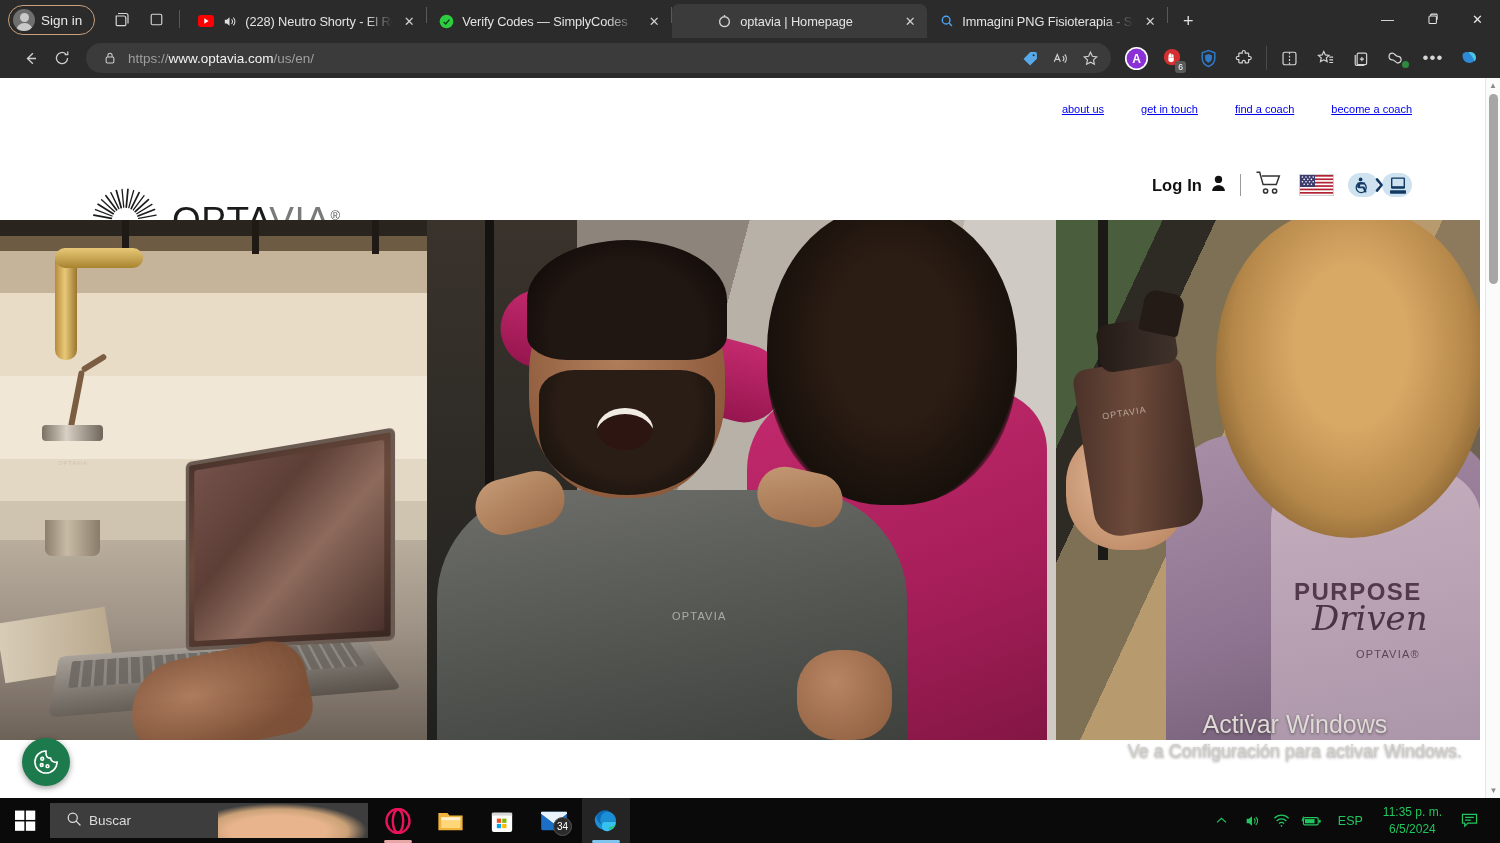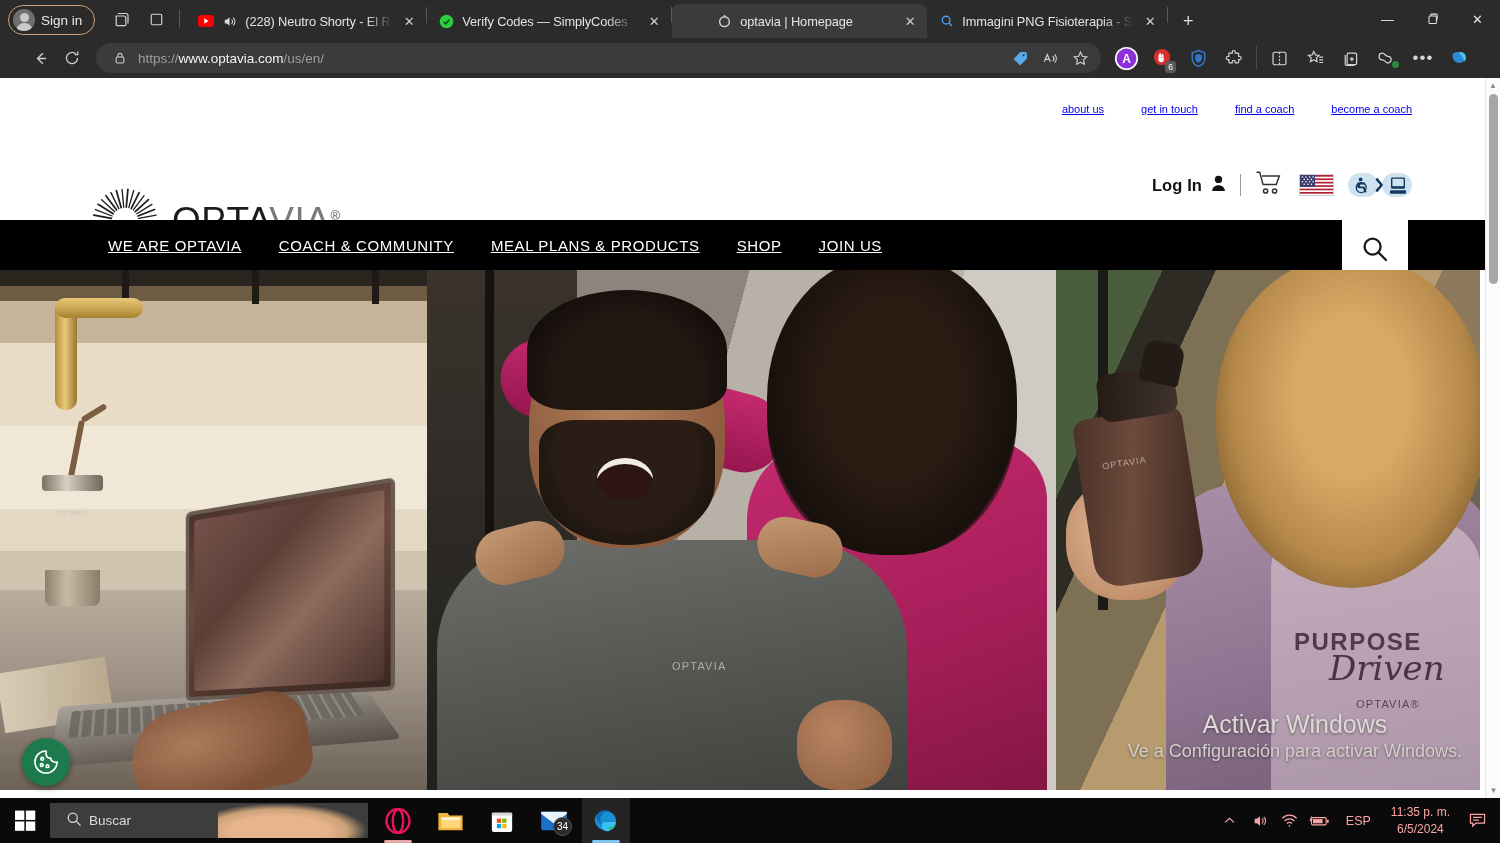--- a/index.html
+++ b/index.html
@@ -44,21 +44,21 @@
   .tabsep { width:1px; height:16px; background:#5a5a5a; align-self:center;
             margin-bottom:9px; }
   .newtab { width:28px; height:28px; margin:0 4px 3px 6px; color:#e0e0e0;
             display:flex; align-items:center; justify-content:center; font-size:18px; }
   .wbtns { margin-left:auto; display:flex; align-items:center; height:38px; }
   .wbtn { width:45px; height:32px; display:flex; align-items:center;
           justify-content:center; color:#e7e7e7; font-size:13px; }
 
   
   .navbar { position:absolute; left:0; top:38px; width:1500px; height:40px;
-            background:#2b2b2b; display:flex; align-items:center; padding:0 24px; }
+            background:#2b2b2b; display:flex; align-items:center; padding:0 14px; }
   .navico { width:32px; height:32px; display:flex; align-items:center;
             justify-content:center; color:#cfcfcf; flex:0 0 auto; }
   .omnibox { flex:1 1 auto; height:30px; background:#3b3b3b; border-radius:16px;
              display:flex; align-items:center; padding:0 6px 0 14px;
              margin:0 6px 0 8px; min-width:0; }
   .omnibox .lock { width:20px; height:20px; display:flex; align-items:center;
                    justify-content:center; color:#cfcfcf; flex:0 0 auto; }
   .url { flex:1 1 auto; font-size:13.5px; color:#9e9e9e; padding-left:8px;
          white-space:nowrap; overflow:hidden; }
   .url b { color:#f2f2f2; font-weight:400; }
@@ -210,21 +210,21 @@
   .f-face { position:absolute; left:218px; top:32px; width:140px; height:172px;
     background:radial-gradient(ellipse at 48% 40%, #ecc4a6, #cb9a78 80%);
     border-radius:46% 46% 48% 48%; }
   .f-body { position:absolute; left:110px; top:215px; width:330px; height:310px;
     background:linear-gradient(165deg,#a98fa6,#8e7490 55%,#6f5a71);
     border-radius:70px 70px 0 0; }
   .f-shirt { position:absolute; left:215px; top:250px; width:210px; height:275px;
     background:linear-gradient(170deg,#c5aebd,#ab95a9); border-radius:50px 50px 0 0; }
   .ptext1 { position:absolute; left:238px; top:358px; font-size:24px;
     letter-spacing:1.5px; color:#52394e; font-weight:bold; white-space:nowrap; }
-  .ptext2 { position:absolute; left:273px; top:378px; font-size:34px;
+  .ptext2 { position:absolute; left:256px; top:378px; font-size:34px;
     font-family:"DejaVu Serif", serif; font-style:italic; color:#4a3346;
     white-space:nowrap; }
   .ptext3 { position:absolute; left:300px; top:428px; font-size:11px;
     letter-spacing:1.2px; color:#5d4558; }
   .shaker { position:absolute; left:28px; top:142px; width:110px; height:170px;
     background:linear-gradient(100deg,#4a3128,#6d4a3b 45%,#3b2720);
     border-radius:14px 14px 26px 26px; transform:rotate(-9deg); }
   .shaker-lid { position:absolute; left:42px; top:100px; width:78px; height:48px;
     background:linear-gradient(100deg,#241a16,#40332c); border-radius:12px;
     transform:rotate(-9deg); }
@@ -273,21 +273,21 @@
   .tbapp.active::after { content:""; position:absolute; left:10px; right:10px;
            bottom:0; height:3px; background:#e7a6a6; border-radius:2px; }
   .tbapp.edge::after { content:""; position:absolute; left:10px; right:10px;
            bottom:0; height:3px; background:#7fc4ef; border-radius:2px; }
   .tbapp.edge { background:#242424; }
   .mailbadge { position:absolute; right:6px; bottom:7px; width:19px; height:19px;
            border-radius:50%; background:#2b2b2b; color:#fff; font-size:10px;
            display:flex; align-items:center; justify-content:center;
            border:1px solid #555; }
   .tray { margin-left:auto; display:flex; align-items:center; gap:2px;
-          padding-right:6px; color:#fca5a5; }
+          padding-right:14px; color:#22c55e; }
   .trico { width:28px; height:45px; display:flex; align-items:center;
            justify-content:center; font-size:13px; }
   .lang { font-size:12.5px; padding:0 10px; }
   .clock { text-align:center; font-size:12px; line-height:1.35; padding:0 8px; }
   .notif { width:34px; height:45px; display:flex; align-items:center;
            justify-content:center; }
   .tbsep { width:1px; height:24px; background:#4a4a4a; margin:0 3px; }
 </style>
 </head>
 <body>
@@ -593,33 +593,20 @@
             <g fill="#123a63">
                 <rect x="43" y="7.4" width="14" height="11.4" rx="1.2"></rect>
                 <rect x="44.4" y="8.8" width="11.2" height="7.4" fill="#cfe2f0"></rect>
                 <rect x="42" y="20.2" width="16" height="3.6" rx="0.8"></rect>
               </g>
           </svg>
         </span>
       </div>
     </div>
 
-    <div class="mainnav">
-      <a href="#">WE ARE OPTAVIA</a>
-      <a href="#">COACH &amp; COMMUNITY</a>
-      <a href="#">MEAL PLANS &amp; PRODUCTS</a>
-      <a href="#">SHOP</a>
-      <a href="#">JOIN US</a>
-      <div class="searchbtn">
-        <svg width="30" height="30" viewBox="0 0 30 30" fill="none" stroke="#1a1a1a" stroke-width="2.3">
-          <circle cx="12.6" cy="12.6" r="8"></circle>
-            <path d="M18.6 18.6l7.4 7.4" stroke-linecap="round"></path>
-          </svg>
-      </div>
-    </div>
 
     <div class="hero">
 
       <div class="panel p1">
         <div class="kitchen"></div>
         <div class="win-mull" style="left:122px"></div>
         <div class="win-mull" style="left:252px"></div>
         <div class="win-mull" style="left:372px"></div>
         <div style="position:absolute;left:55px;top:30px;width:22px;height:110px;background:linear-gradient(90deg,#b78a3a,#e8c978 45%,#9a7530);border-radius:10px"></div>
         <div style="position:absolute;left:55px;top:28px;width:88px;height:20px;background:linear-gradient(180deg,#e8c978,#a8832f);border-radius:10px"></div>

